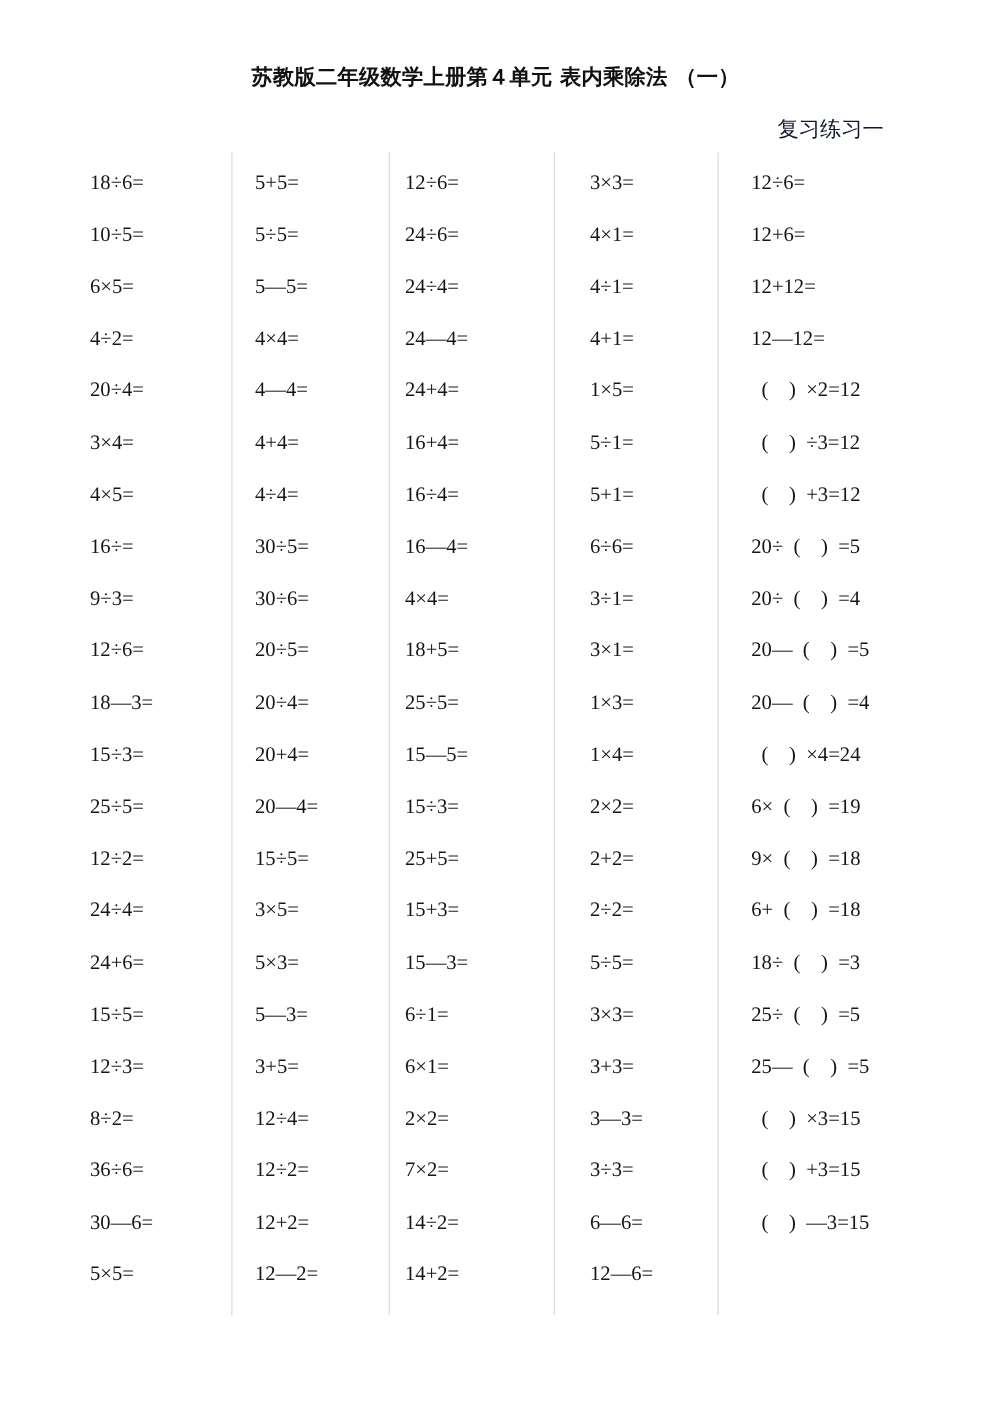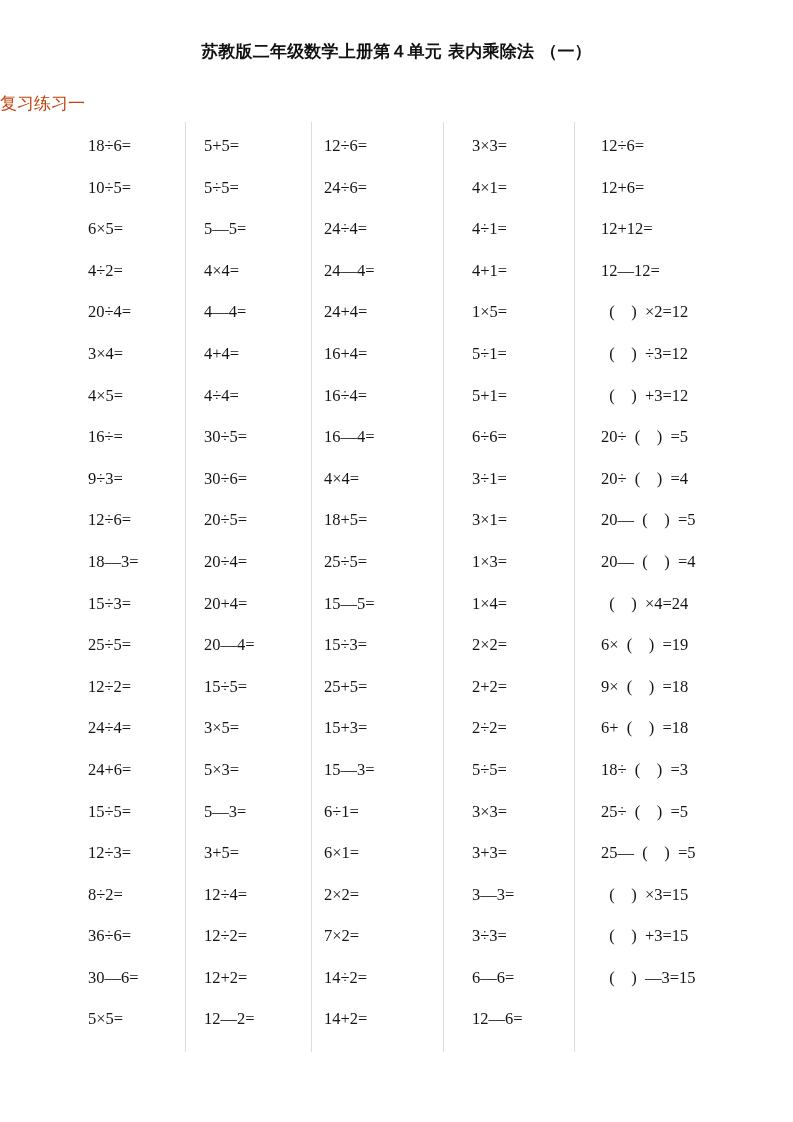--- a/index.html
+++ b/index.html
@@ -10,39 +10,39 @@
     body {
       width: 793px;
       height: 1122px;
       position: relative;
       overflow: hidden;
       color: #111111;
       font-family: "Liberation Serif", "DejaVu Serif", serif;
     }
     .title {
       position: absolute;
-      top: 40px;
+      top: 50px;
       left: 0;
       width: 793px;
       text-align: center;
       font-family: "DejaVu Sans", "Liberation Sans", sans-serif;
       font-weight: bold;
       font-size: 17px;
       letter-spacing: 0.2px;
       color: #111;
     }
     .subtitle {
       position: absolute;
       top: 92px;
       left: 0;
       width: 707px;
-      text-align: left;
+      text-align: right;
       font-family: "DejaVu Sans", "Liberation Sans", sans-serif;
       font-size: 17px;
-      color: #c2410c;
+      color: #0f172a;
     }
     .divider {
       position: absolute;
       top: 122px;
       height: 930px;
       width: 1px;
       background: #dcdcdc;
     }
     .col {
       position: absolute;
@@ -61,21 +61,21 @@
 
 <div>
   <div class="title">苏教版二年级数学上册第４单元  表内乘除法  （一）</div>
   <div class="subtitle">复习练习一</div>
 
   <div class="divider" style="left:185px;"></div>
   <div class="divider" style="left:311px;"></div>
   <div class="divider" style="left:443px;"></div>
   <div class="divider" style="left:574px;"></div>
 
-  <div class="col" style="left:72px;margin-left:16px;">
+  <div class="col" style="left:72px;">
       <div class="cell">18÷6=</div>
       <div class="cell">10÷5=</div>
       <div class="cell">6×5=</div>
       <div class="cell">4÷2=</div>
       <div class="cell">20÷4=</div>
       <div class="cell">3×4=</div>
       <div class="cell">4×5=</div>
       <div class="cell">16÷=</div>
       <div class="cell">9÷3=</div>
       <div class="cell">12÷6=</div>

